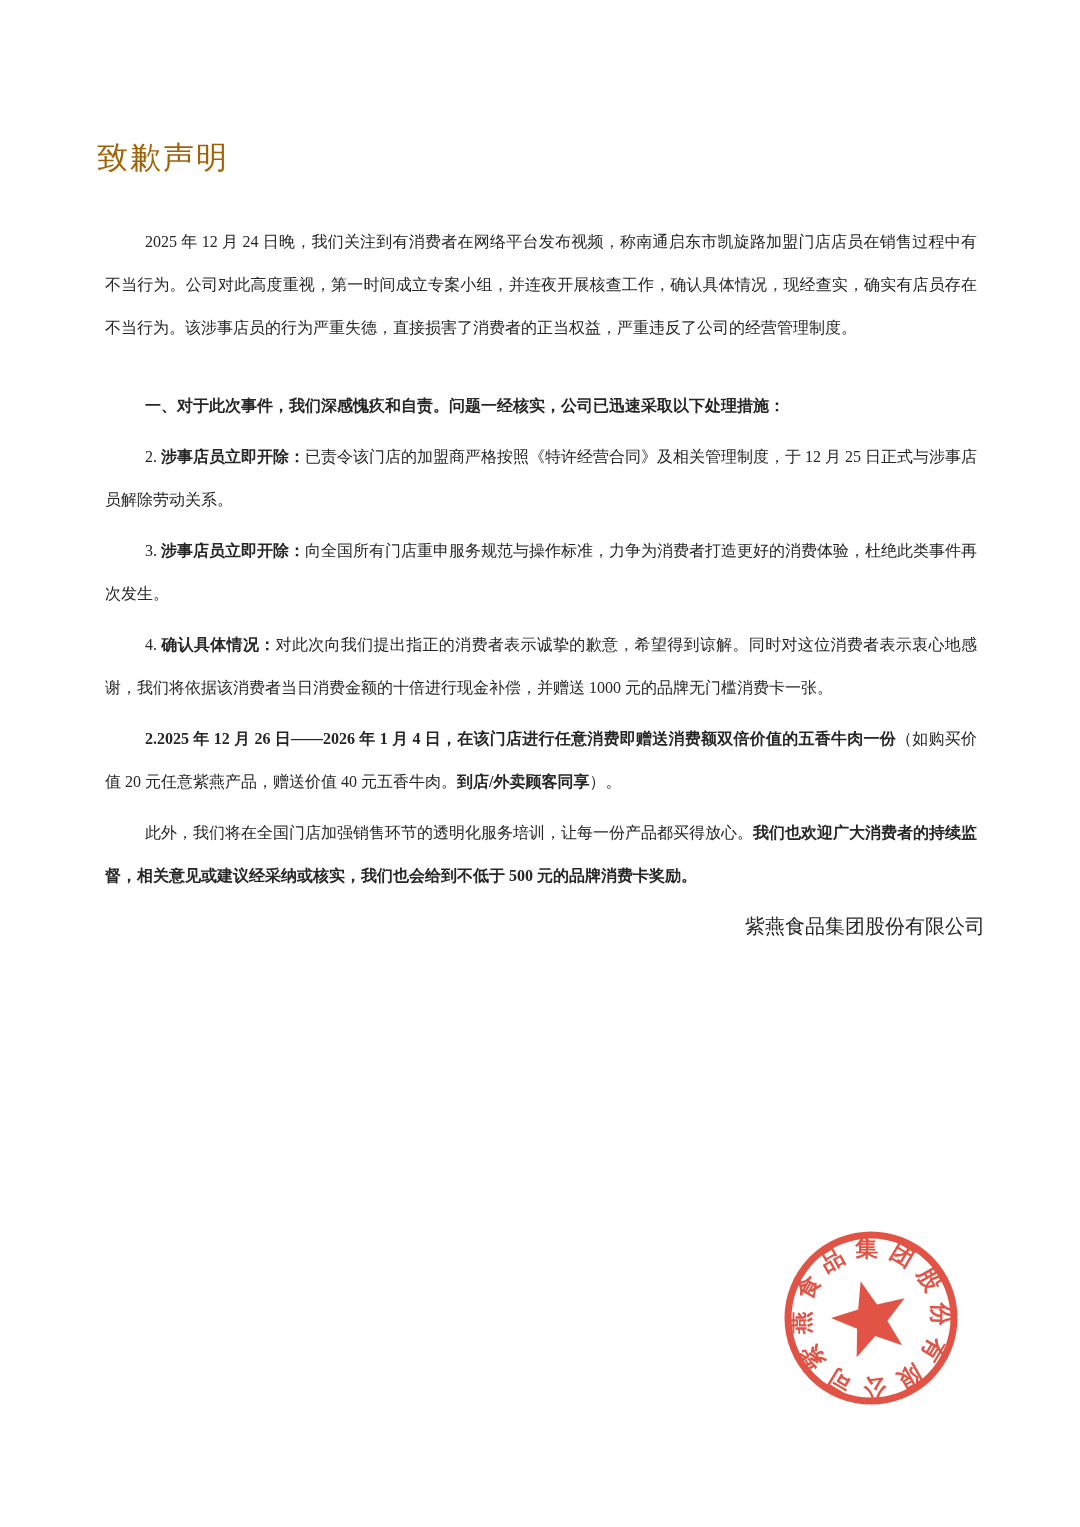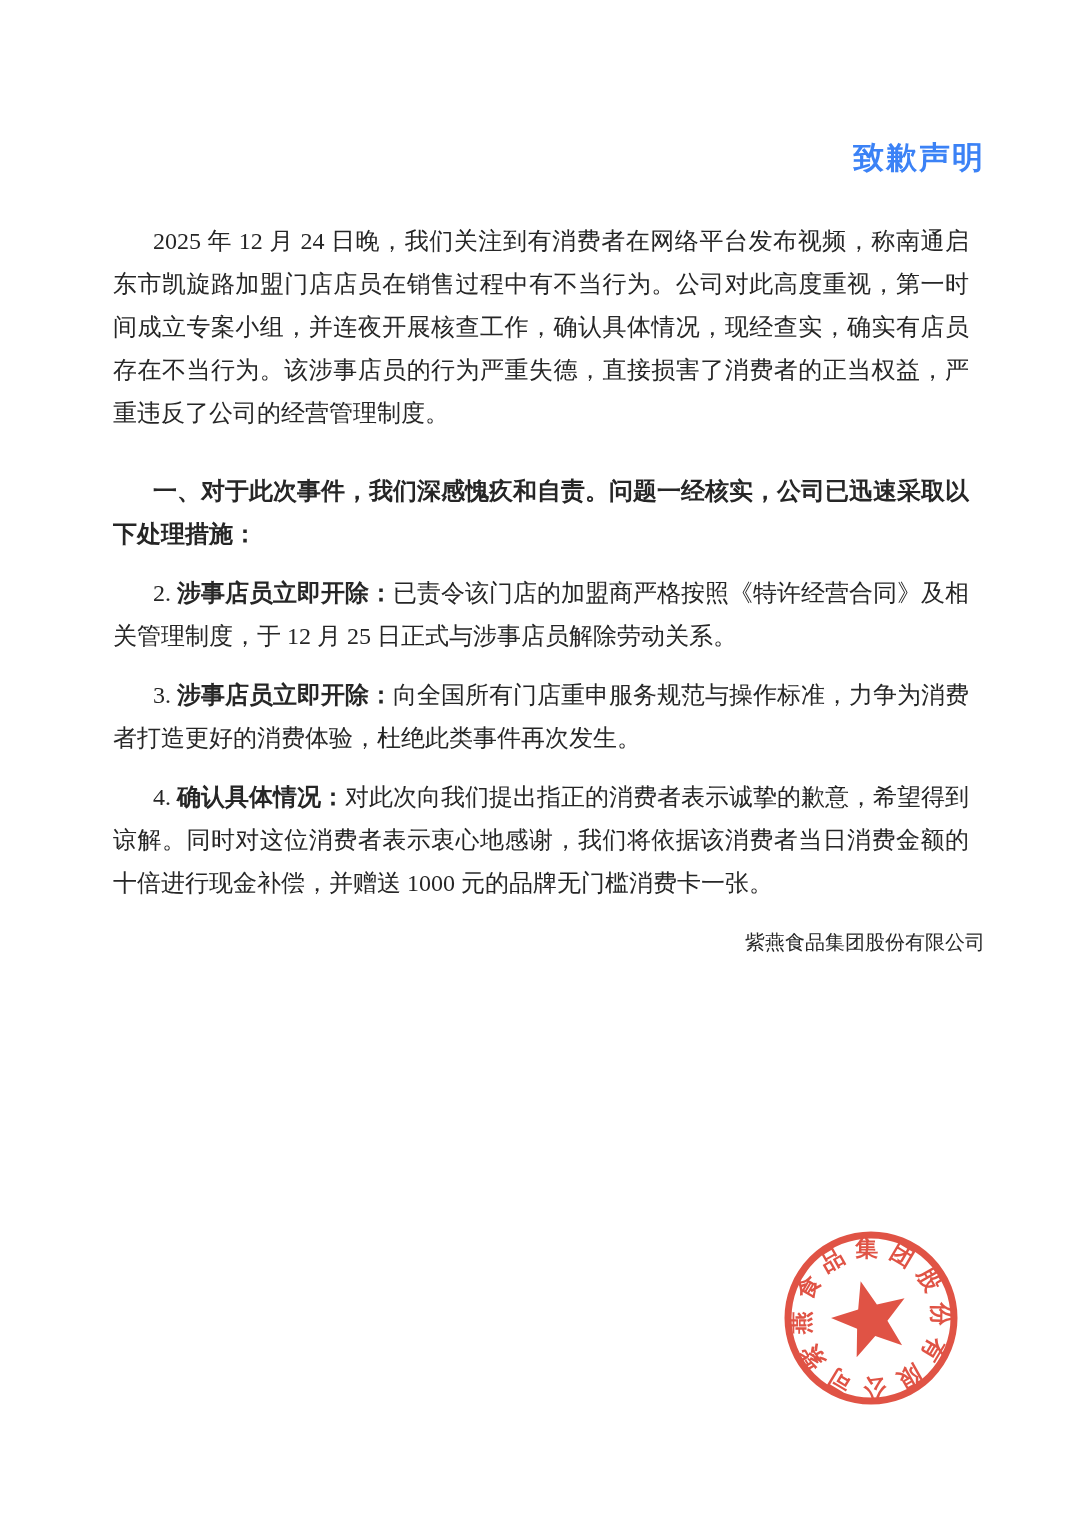--- a/index.html
+++ b/index.html
@@ -3,26 +3,26 @@
 <meta charset="utf-8">
 <style>
   html,body{margin:0;padding:0;}
   body{
     width:1080px;height:1527px;background:#ffffff;overflow:hidden;
     font-family:"Liberation Serif","DejaVu Serif",serif;
     color:#262626;position:relative;
   }
   .page{padding:132px 95px 0 97px;}
   .doc-title{
-    margin:0 0 36px 0;text-align:right;
-    font-size:31px;line-height:52px;font-weight:700;color:#3b82f6;
+    margin:0 0 36px 0;text-align:left;
+    font-size:31px;line-height:52px;font-weight:400;color:#a16207;
     letter-spacing:2px;
   }
   .para{
-    margin:16px;font-size:24px;line-height:43px;
+    margin:8px;font-size:16px;line-height:43px;
     text-align:justify;text-indent:40px;word-break:break-all;
   }
   .bold{font-weight:700;}
   .s1-heading{margin-top:35px;font-weight:700;font-family:Liberation Serif, serif;}
   .s2-heading{font-weight:700;}
   .sig-block{margin-top:4px;text-align:right;font-size:20px;line-height:43px;}
   .sig-line{margin:0;}
   .seal{
     position:absolute;left:761px;top:1208px;width:220px;height:220px;
     mix-blend-mode:multiply;opacity:0.88;pointer-events:none;
@@ -41,21 +41,23 @@
 
 
   <p class="para"><span>2. </span><span class="bold">涉事店员立即开除：</span><span>已责令该门店的加盟商严格按照《特许经营合同》及相关管理制度，于 12 月 25 日正式与涉事店员解除劳动关系。</span></p>
 
   <p class="para"><span>3. </span><span class="bold">涉事店员立即开除：</span><span>向全国所有门店重申服务规范与操作标准，力争为消费者打造更好的消费体验，杜绝此类事件再次发生。</span></p>
 
   <p class="para"><span>4. </span><span class="bold">确认具体情况：</span><span>对此次向我们提出指正的消费者表示诚挚的歉意，希望得到谅解。同时对这位消费者表示衷心地感谢，我们将依据该消费者当日消费金额的十倍进行现金补偿，并赠送 1000 元的品牌无门槛消费卡一张。</span></p>
 
 
 
+  <p class="para"><span class="bold">2.2025 年 12 月 26 日——2026 年 1 月 4 日，在该门店进行任意消费即赠送消费额双倍价值的五香牛肉一份</span><span>（如购买价值 20 元任意紫燕产品，赠送价值 40 元五香牛肉。</span><span class="bold">到店/外卖顾客同享</span><span>）。</span></p>
 
+  <p class="para"><span>此外，我们将在全国门店加强销售环节的透明化服务培训，让每一份产品都买得放心。</span><span class="bold">我们也欢迎广大消费者的持续监督，相关意见或建议经采纳或核实，我们也会给到不低于 500 元的品牌消费卡奖励。</span></p>
 
 
   <div class="sig-block">
     <p class="sig-line">紫燕食品集团股份有限公司</p>
   </div>
 
 </div>
 
 <svg class="seal" viewBox="0 0 220 220" xmlns="http://www.w3.org/2000/svg">
   <circle cx="110" cy="110" r="83" fill="none" stroke="#dc3b2b" stroke-width="7"></circle>

